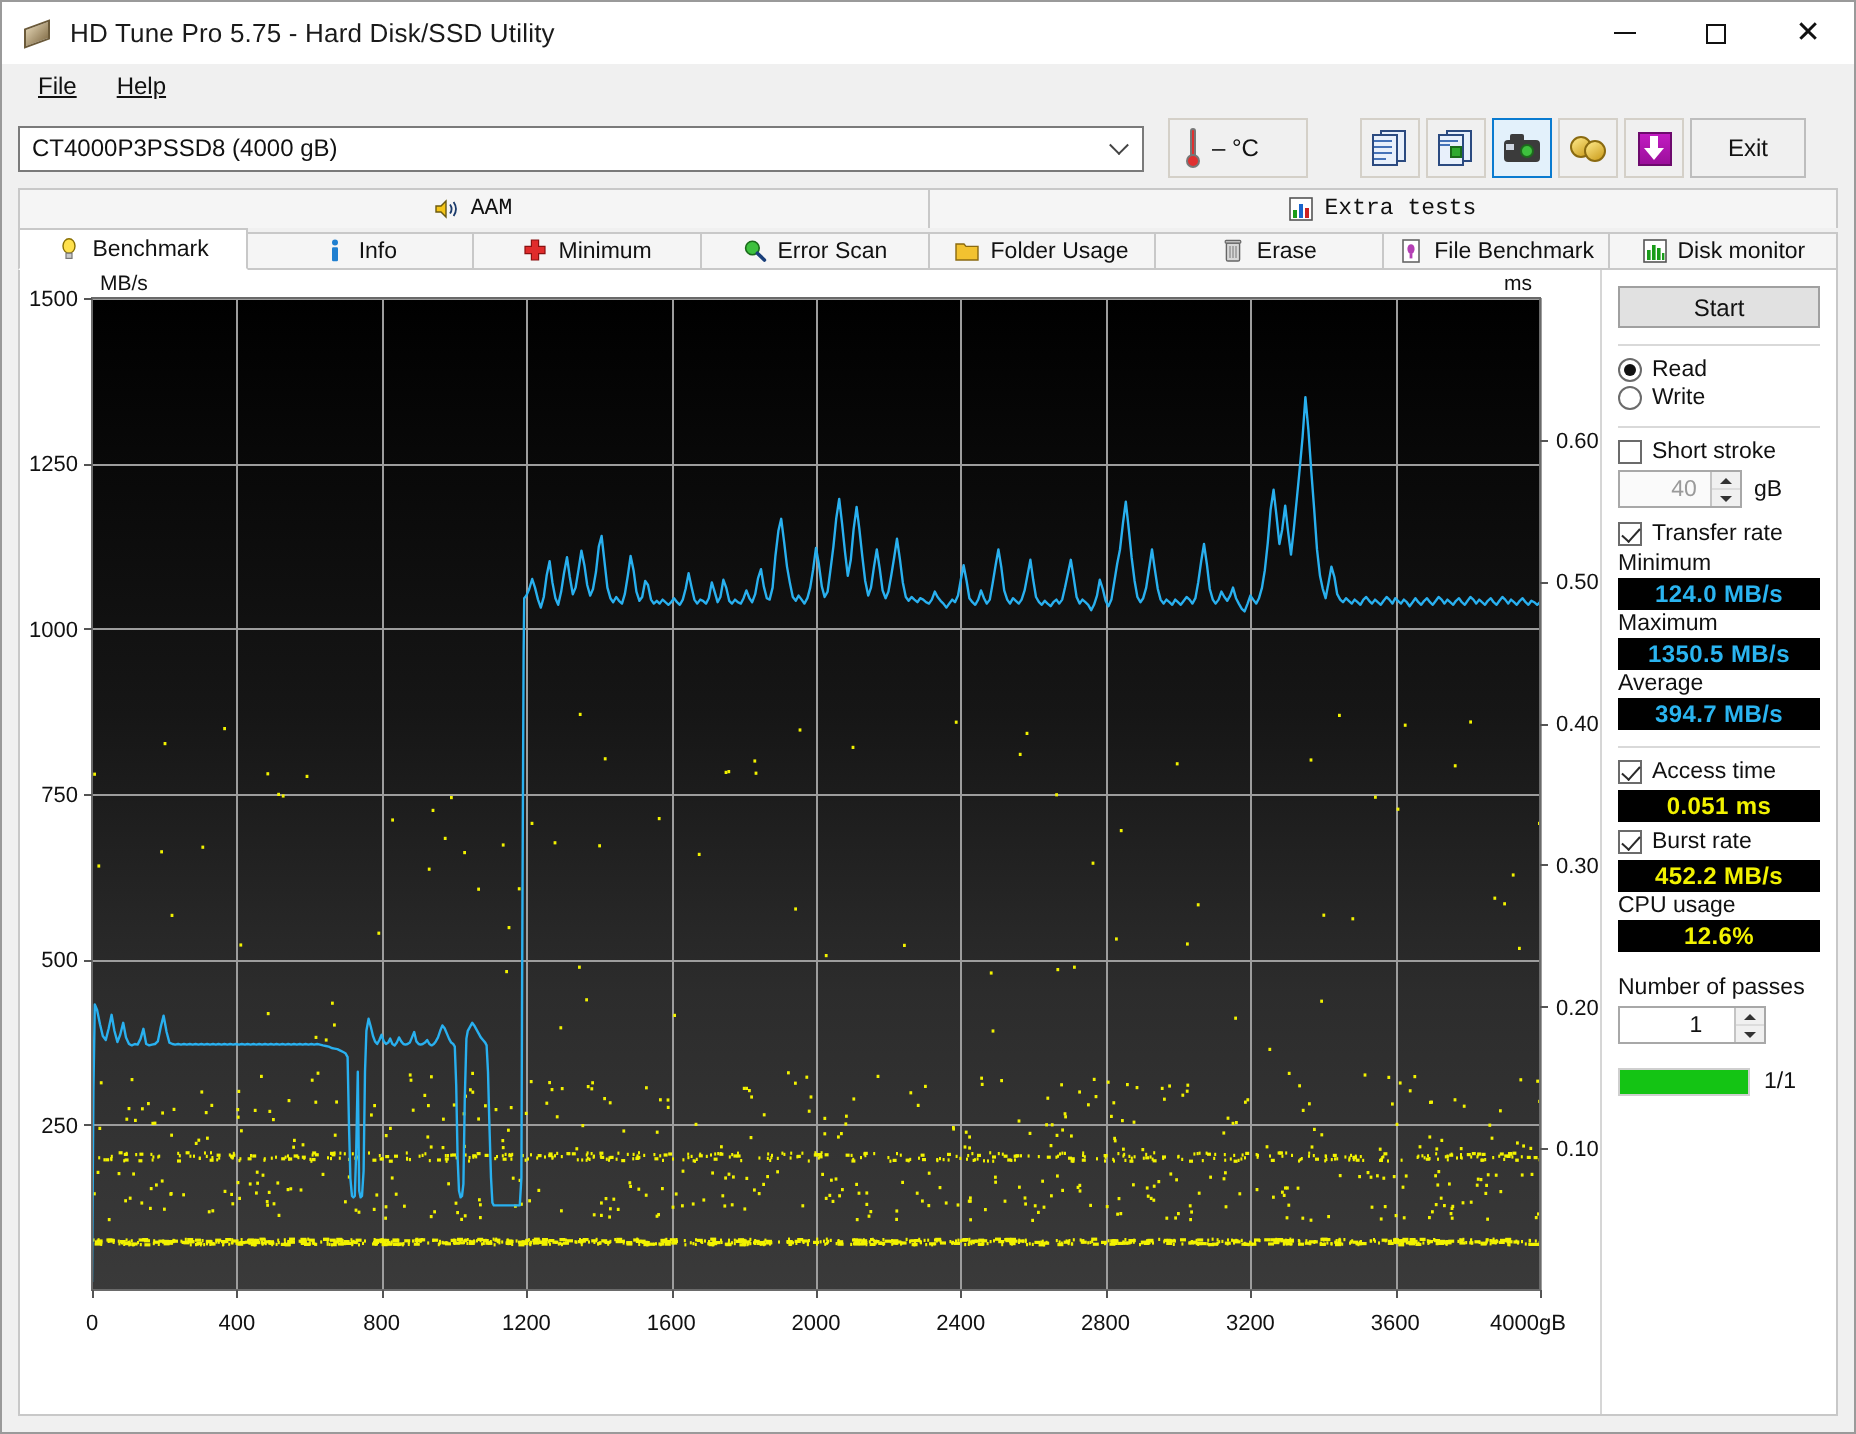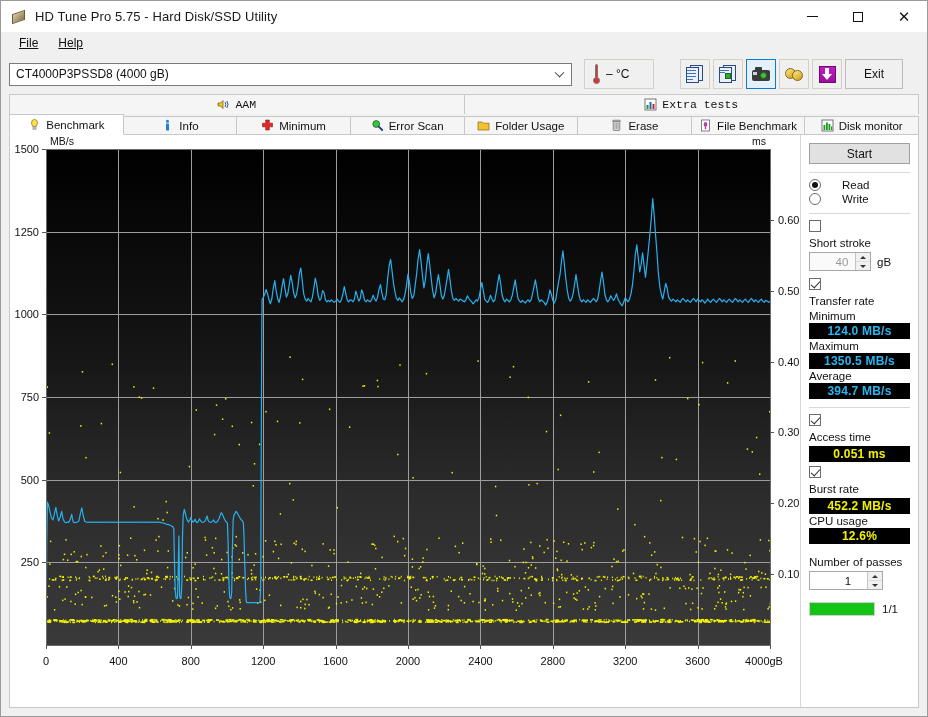--- a/index.html
+++ b/index.html
@@ -186,31 +186,31 @@
     padding: 8px 8px 0 8px;
     font-size: 11.5px; color: #111;
   }
   .start-btn {
     width: 100%; height: 21px; background: #e1e1e1;
     border: 1px solid #a0a0a0;
     display: flex; align-items: center; justify-content: center;
     font-size: 12px; color: #111;
   }
   .hr { height: 1px; background: #d9d9d9; margin: 8px 0 6px 0; }
-  .radio-row { display: flex; align-items: center; gap: 21px; margin-bottom: 2px; }
+  .radio-row { display: flex; align-items: center; gap: 5px; margin-bottom: 2px; }
   .radio {
     width: 12px; height: 12px; border-radius: 50%;
     border: 1px solid #6b6b6b; background: #fff;
     display: flex; align-items: center; justify-content: center;
     flex: 0 0 12px;
   }
   .radio.on::after {
     content: ''; width: 6px; height: 6px; border-radius: 50%; background: #111;
   }
-  .check-row { display: flex; align-items: flex-start; gap: 5px; margin-bottom: 3px; flex-direction: column; }
+  .check-row { display: flex; align-items: flex-end; gap: 5px; margin-bottom: 3px; }
   .cbox {
     width: 12px; height: 12px; border: 1px solid #6b6b6b; background: #fff;
     flex: 0 0 12px; position: relative;
   }
   .cbox.on::after {
     content: ''; position: absolute; left: 3px; top: 0px;
     width: 4px; height: 8px; border: solid #2a2a2a;
     border-width: 0 1.6px 1.6px 0; transform: rotate(42deg);
   }
   .spin-row { display: flex; align-items: center; gap: 6px; margin: 3px 0 7px 0; }

